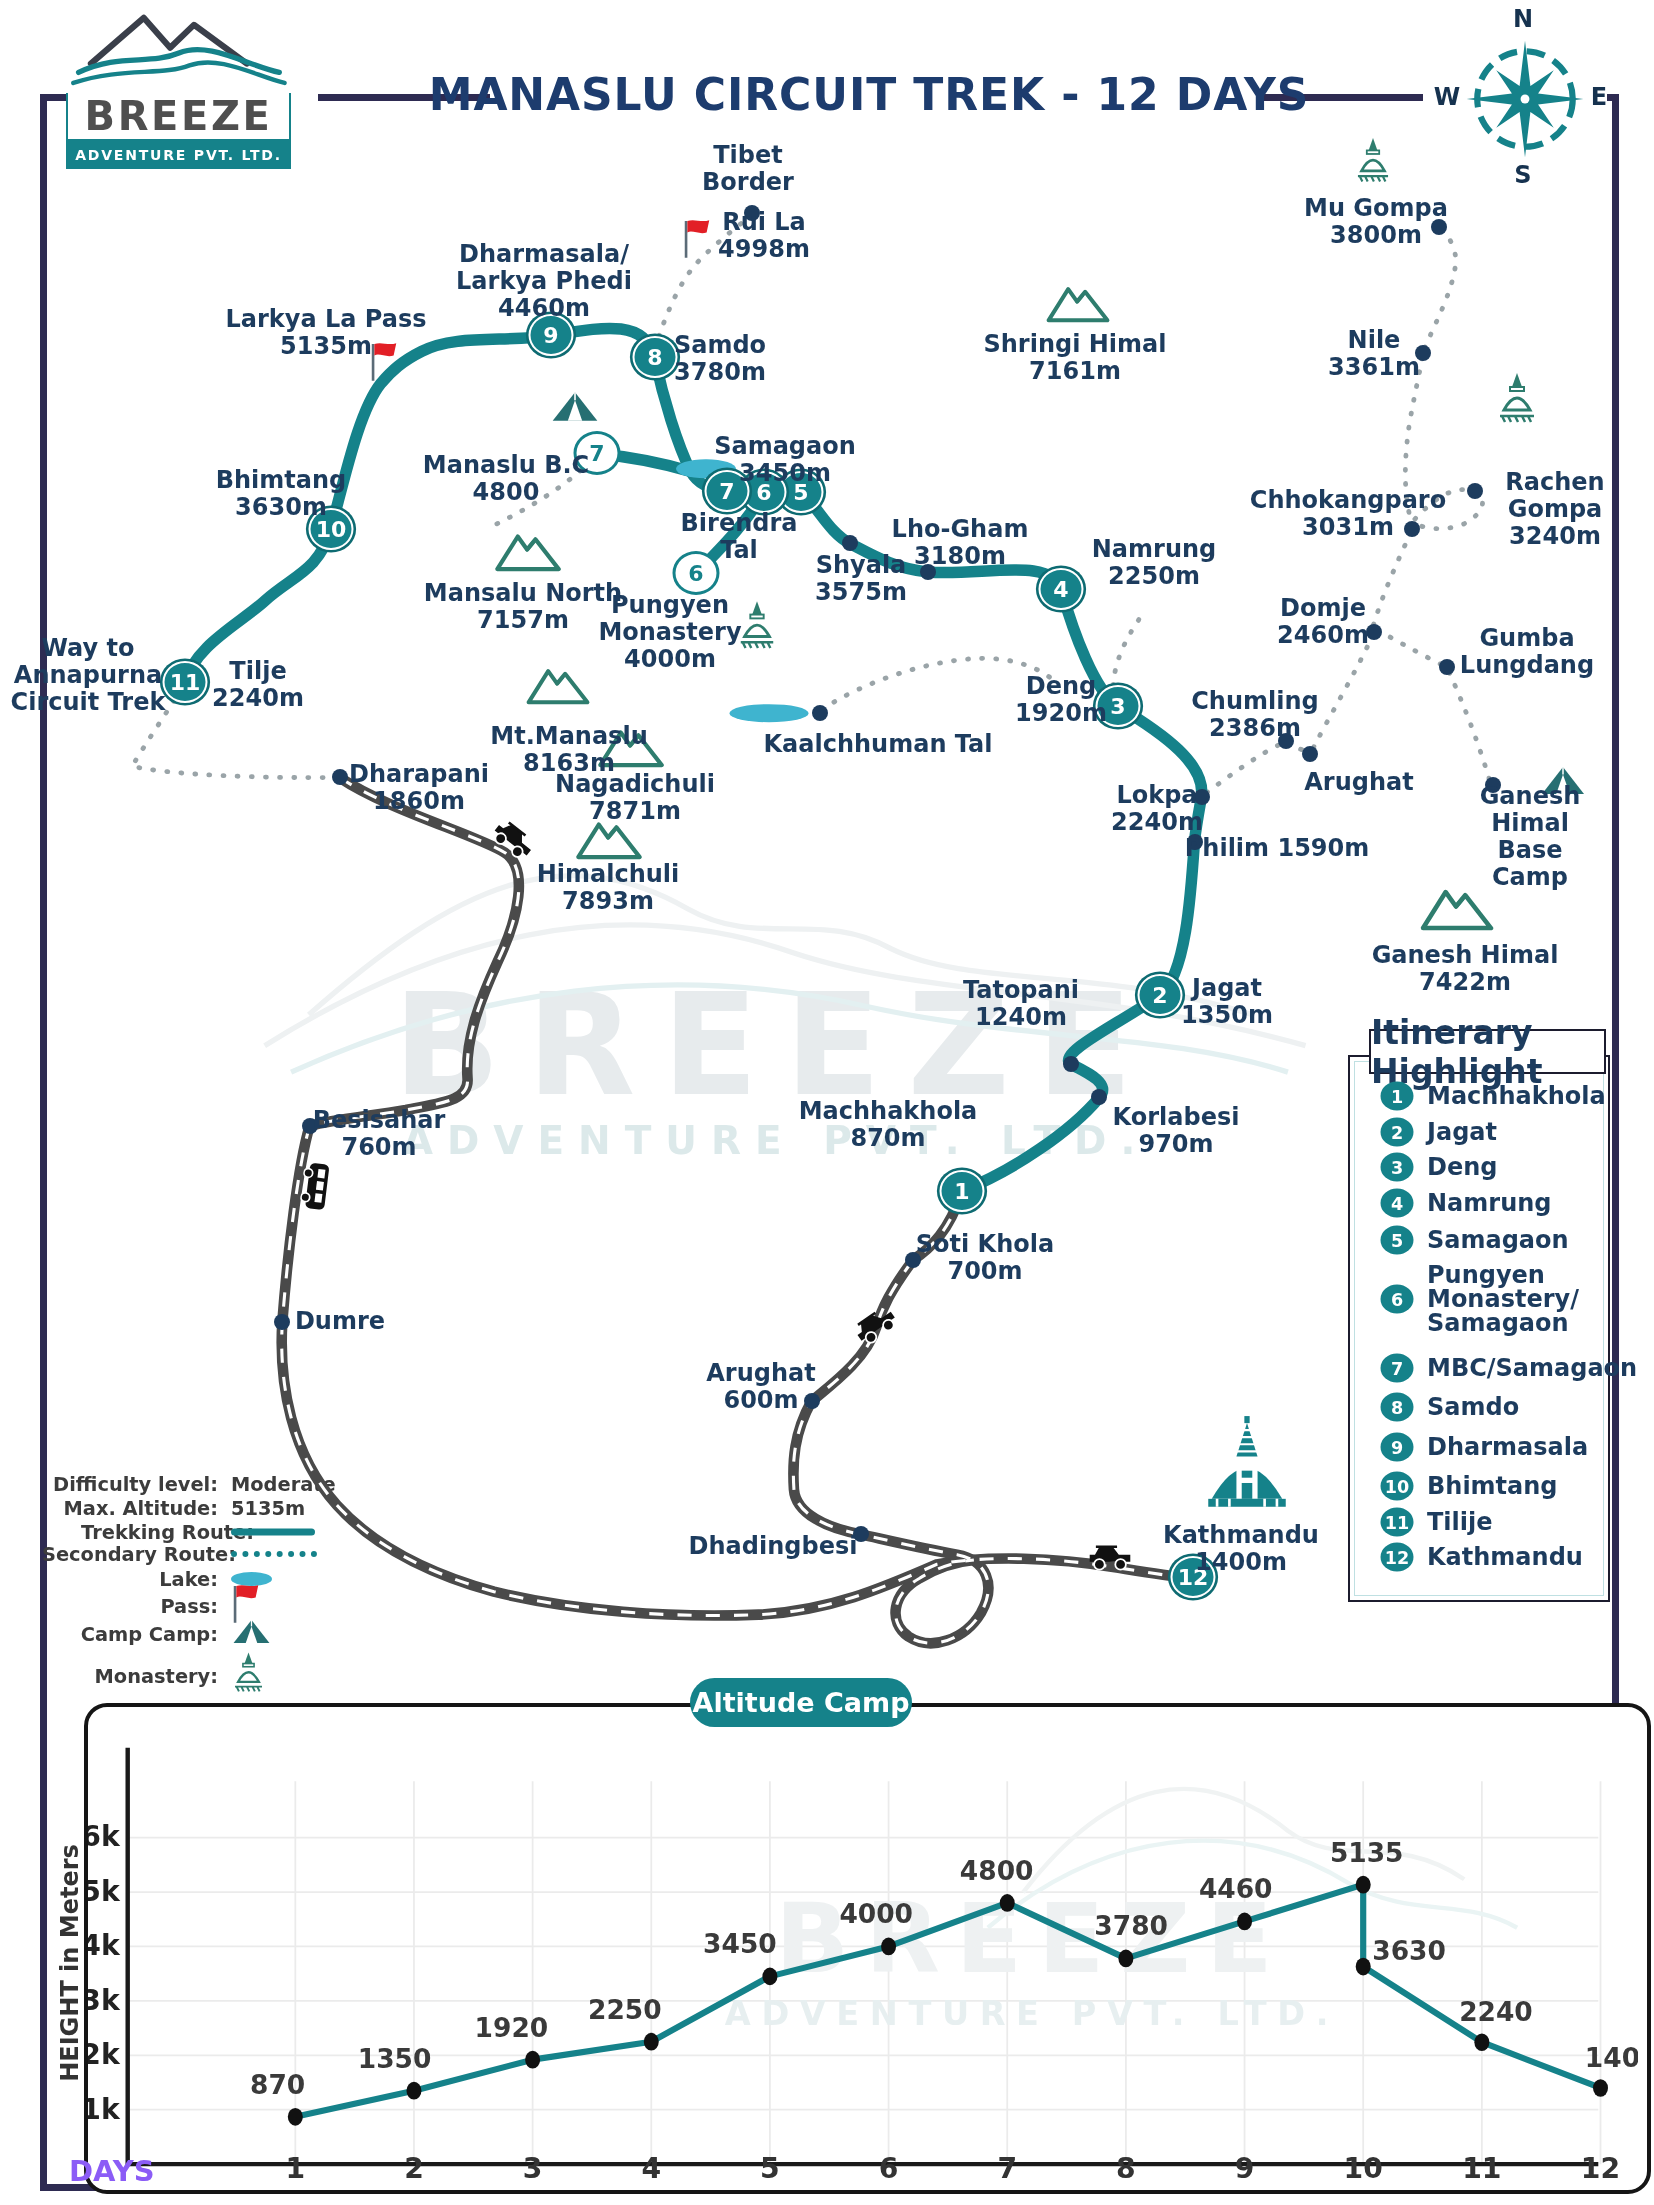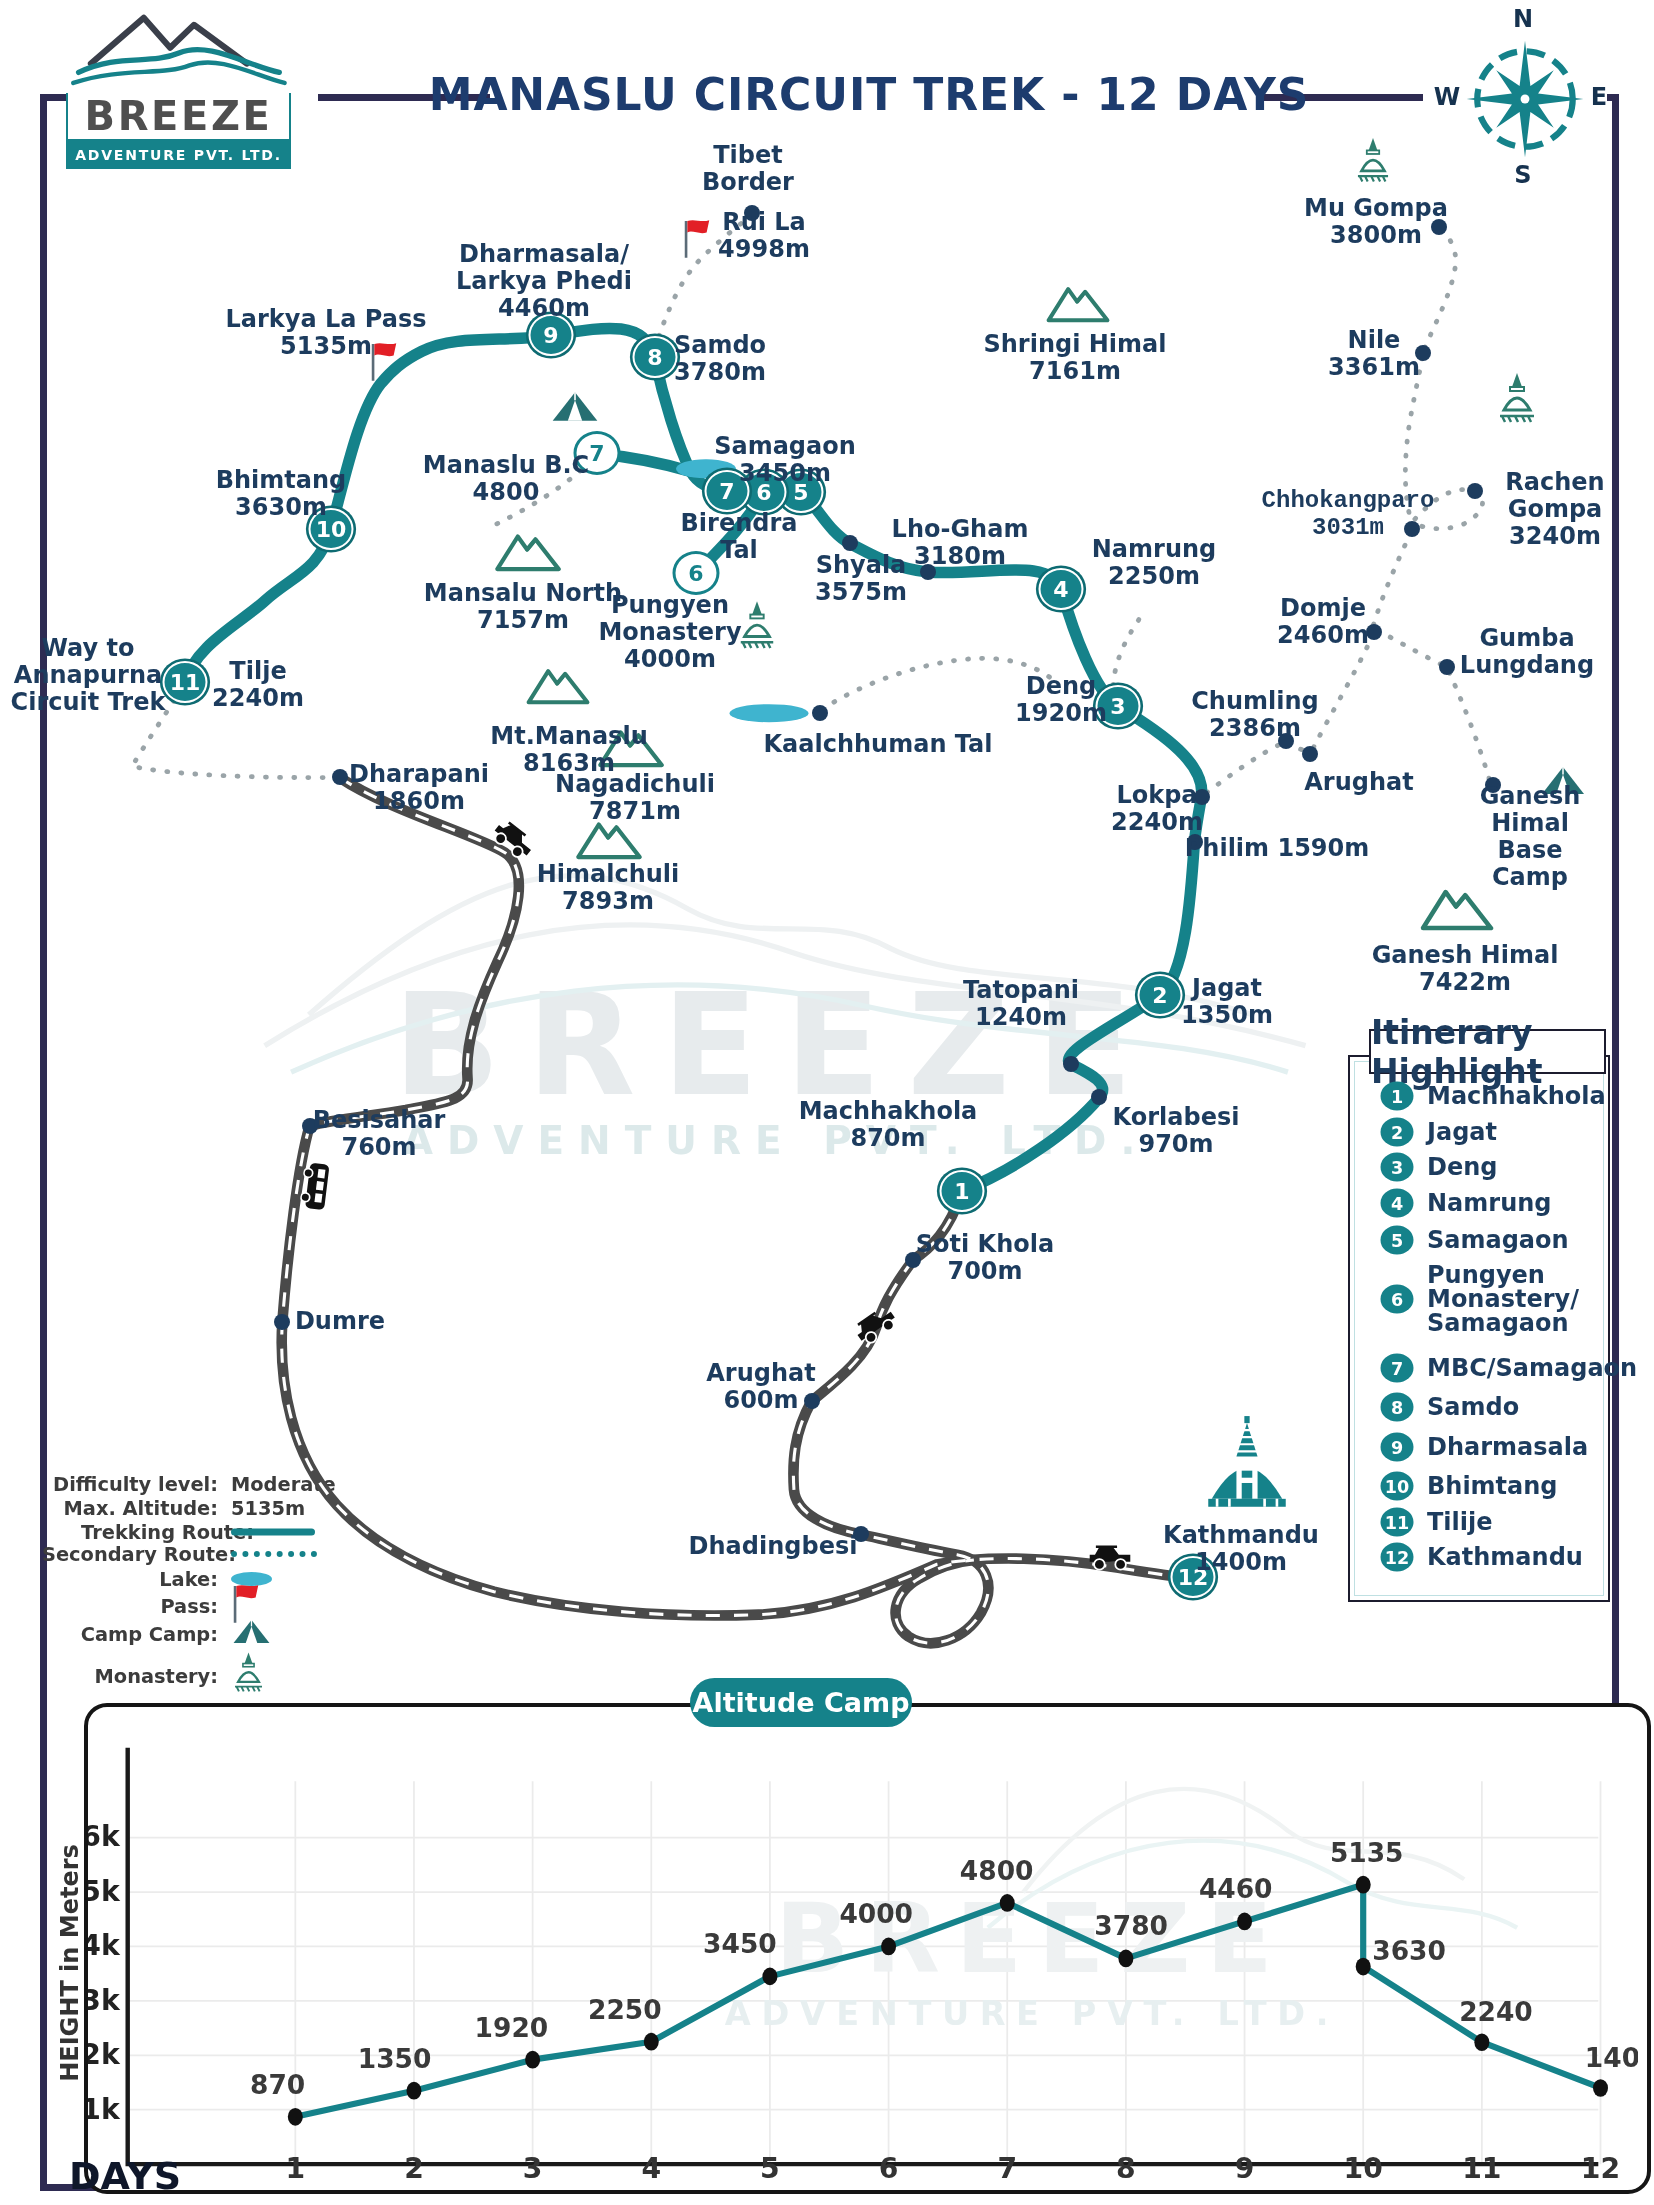--- a/index.html
+++ b/index.html
@@ -47,21 +47,21 @@
      font-size:17.6px;font-weight:bold;display:flex;align-items:center;justify-content:center;z-index:42;}
   .it-label{color:#1d3c5e;font-size:24px;font-weight:bold;white-space:pre-line;line-height:1.0;z-index:42;
      transform:translateY(-50%);}
   
   #chart-box{left:84px;top:1703px;width:1559px;height:483px;border:4.4px solid #151515;
      border-radius:23px;background:#fff;z-index:35;}
   #chart-pill{left:690px;top:1678px;width:222px;height:49px;background:#15828a;border-radius:25px;
      color:#fff;font-size:27px;font-weight:bold;display:flex;align-items:center;justify-content:center;z-index:45;}
   #ylab{left:-49px;top:1949px;width:238px;text-align:center;color:#333;font-size:24px;
      font-weight:bold;transform:rotate(-90deg);z-index:36;}
-  #xlab{left:69px;top:2154px;width:97px;color:#0f172a;font-size:38px;font-weight:bold;z-index:36;}
+  #xlab{left:69px;top:2154px;width:97px;color:#8b5cf6;font-size:29px;font-weight:bold;z-index:36;}
 </style>
 </head>
 <body>
 
 <div id="page">
 
   <div class="frame" style="left:40px;top:94px;width:7px;height:2097px;"></div>
   <div class="frame" style="left:1612px;top:94px;width:7px;height:2097px;"></div>
   <div class="frame" style="left:40px;top:2184px;width:1579px;height:7px;"></div>
   <div class="frame" style="left:40px;top:94px;width:93px;height:7px;"></div>
@@ -241,21 +241,21 @@
       <div class="abs ctr mlabel" style="left: 1376px; top: 222px;">Mu Gompa
 3800m</div>
       <div class="abs ctr mdot" style="left: 1439px; top: 227px;"></div>
       <div class="abs ctr mlabel" style="left: 1374px; top: 354px;">Nile
 3361m</div>
       <div class="abs ctr mdot" style="left: 1423px; top: 353px;"></div>
       <div class="abs ctr mlabel" style="left: 1555px; top: 510px;">Rachen
 Gompa
 3240m</div>
       <div class="abs ctr mdot" style="left: 1475px; top: 491px;"></div>
-      <div class="abs ctr mlabel" style="left: 1348px; top: 514px; font-family: Liberation Mono, monospace;">Chhokangparo
+      <div class="abs ctr mlabel" style="left: 1348px; top: 514px;">Chhokangparo
 3031m</div>
       <div class="abs ctr mdot" style="left: 1412px; top: 529px;"></div>
       <div class="abs ctr mlabel" style="left: 1323px; top: 622px;">Domje
 2460m</div>
       <div class="abs ctr mdot" style="left: 1374px; top: 632px;"></div>
       <div class="abs ctr mlabel" style="left: 1527px; top: 652px;">Gumba
 Lungdang</div>
       <div class="abs ctr mdot" style="left: 1447px; top: 667px;"></div>
       <div class="abs ctr mlabel" style="left: 1255px; top: 715px;">Chumling
 2386m</div>

